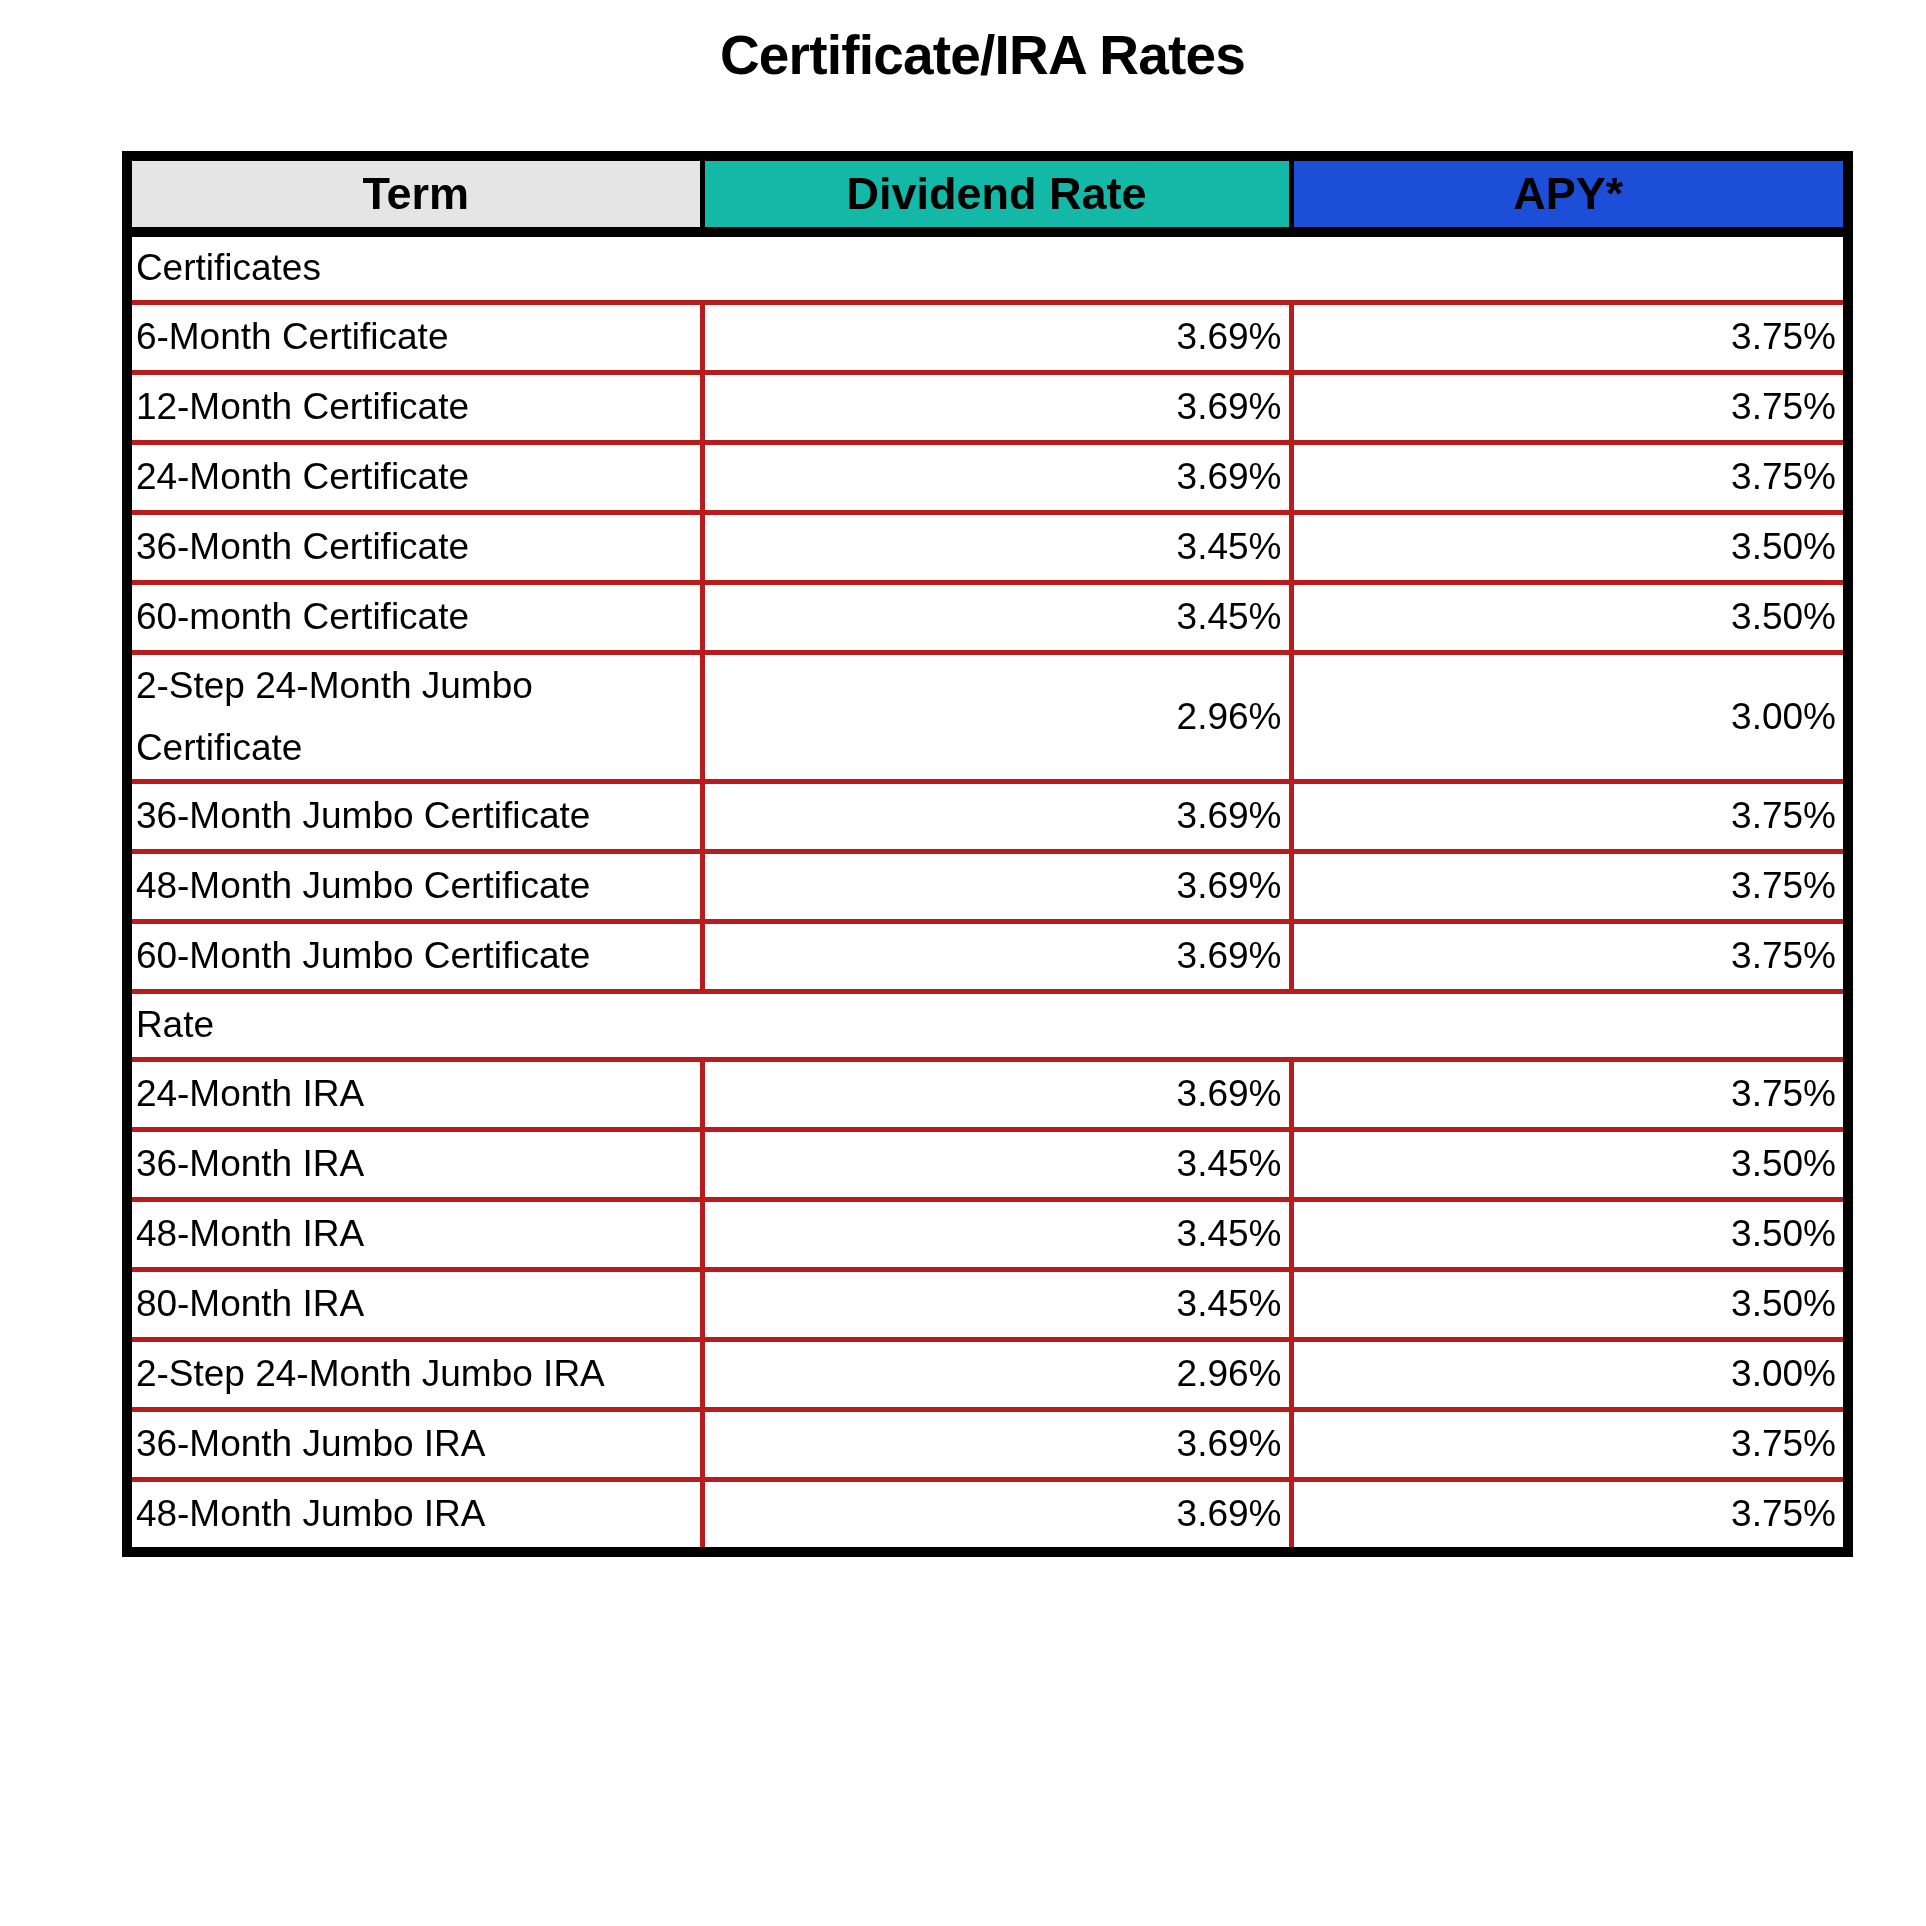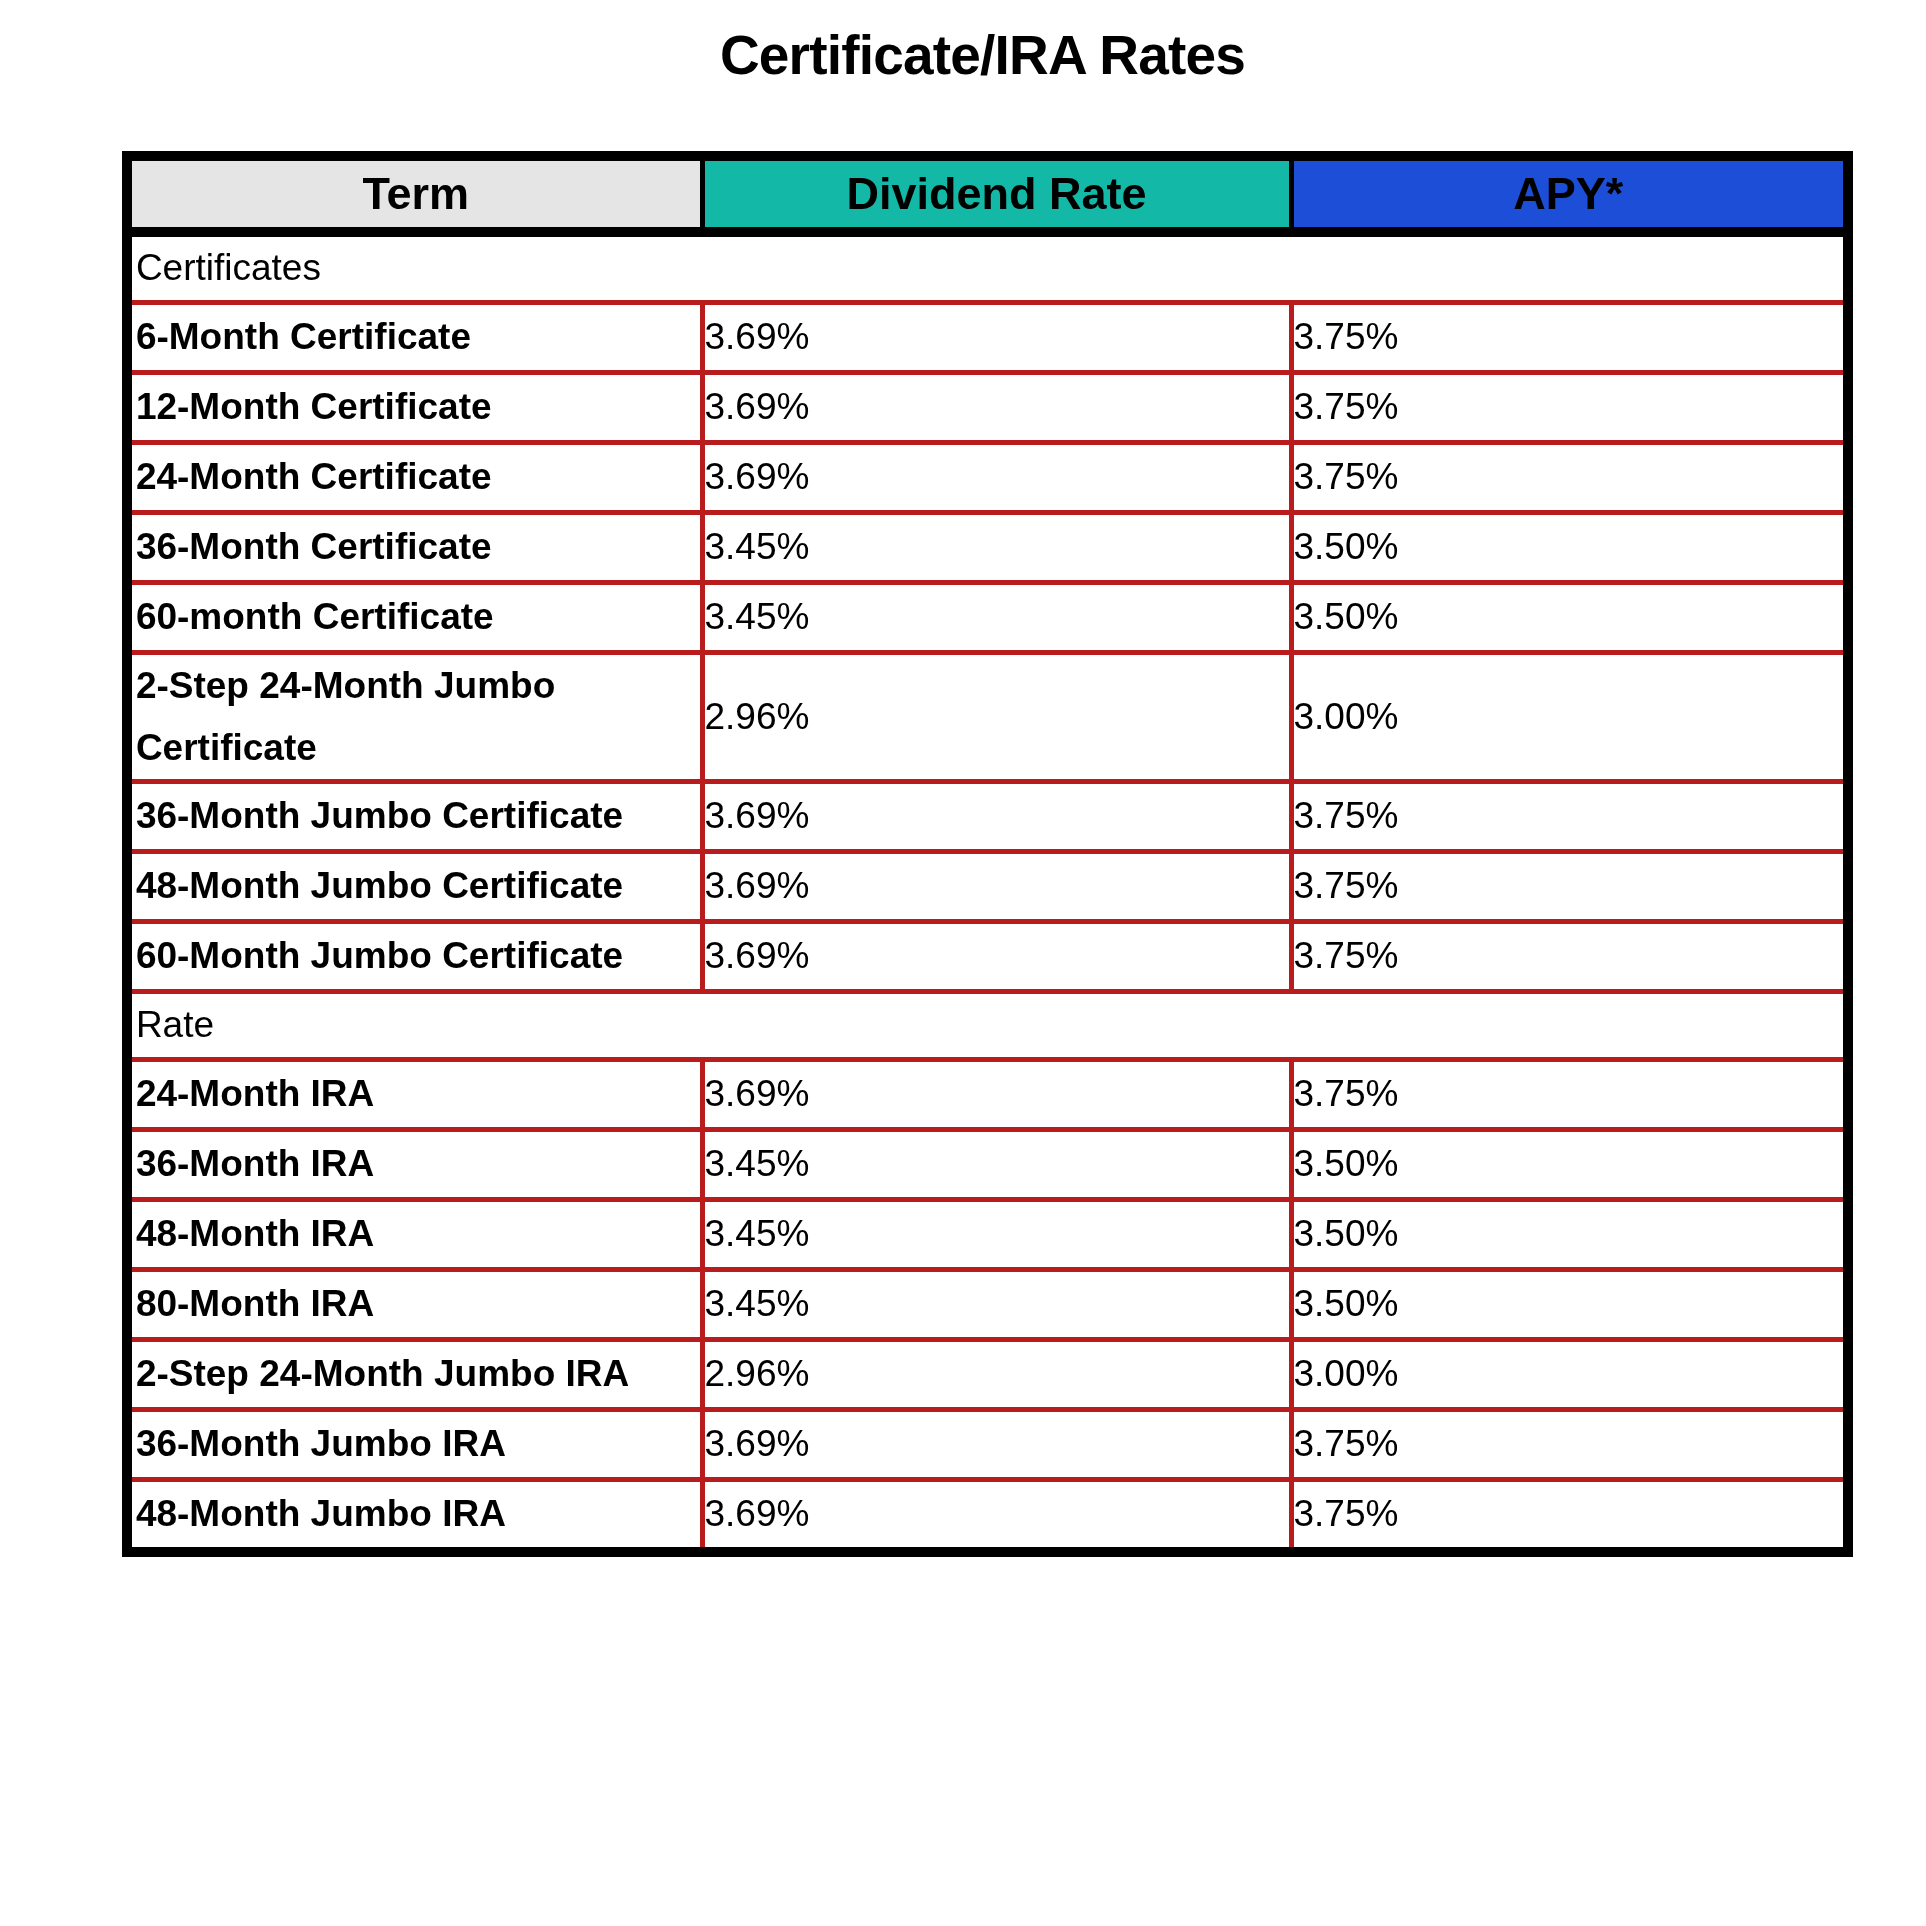--- a/index.html
+++ b/index.html
@@ -59,25 +59,26 @@
     overflow: hidden;
   }
   tr.section-row td {
     height: 63px;
     font-weight: normal;
     text-align: left;
     padding-left: 3.9px;
   }
   tr.data-row td { height: 65px; }
   tr.data-row td.term {
-    font-weight: bold;
+    font-weight: normal;
     text-align: left;
     padding-left: 3.9px;
   }
   tr.data-row td.rate {
+    text-align: right;
     padding-right: 7px;
     font-weight: normal;
   }
 </style>
 </head>
 <body>
 
 <div class="page">
 
   <h1 class="title">Certificate/IRA Rates</h1>

